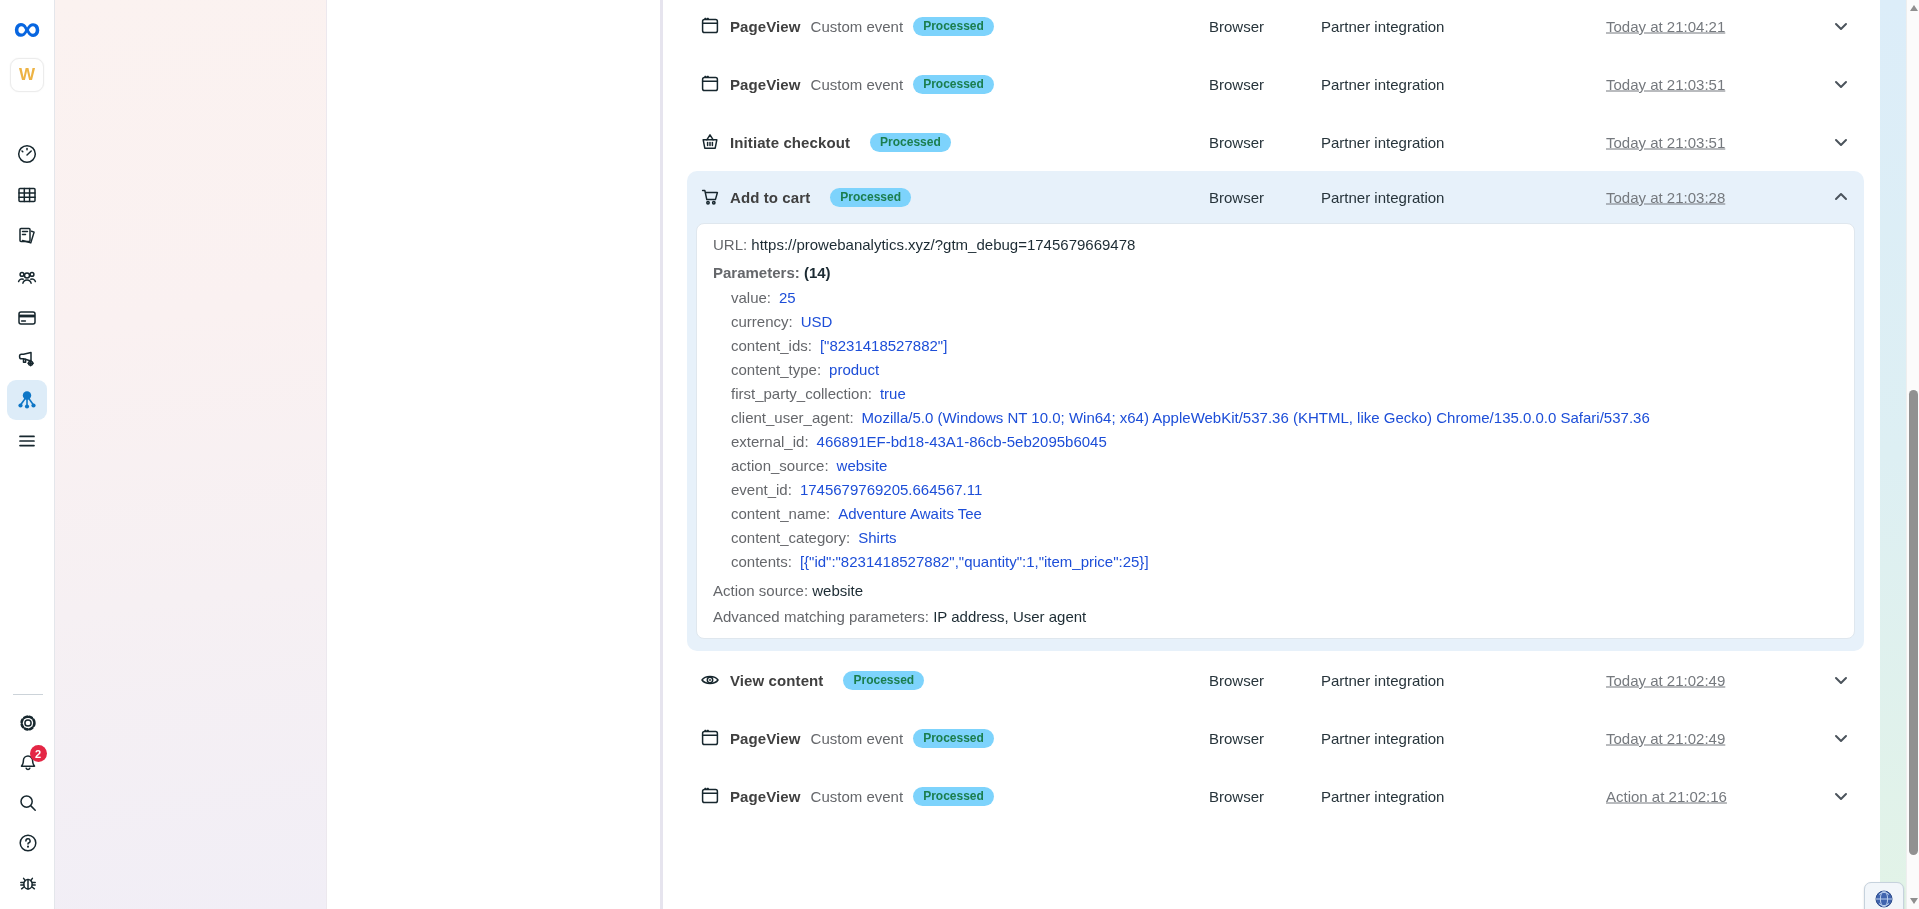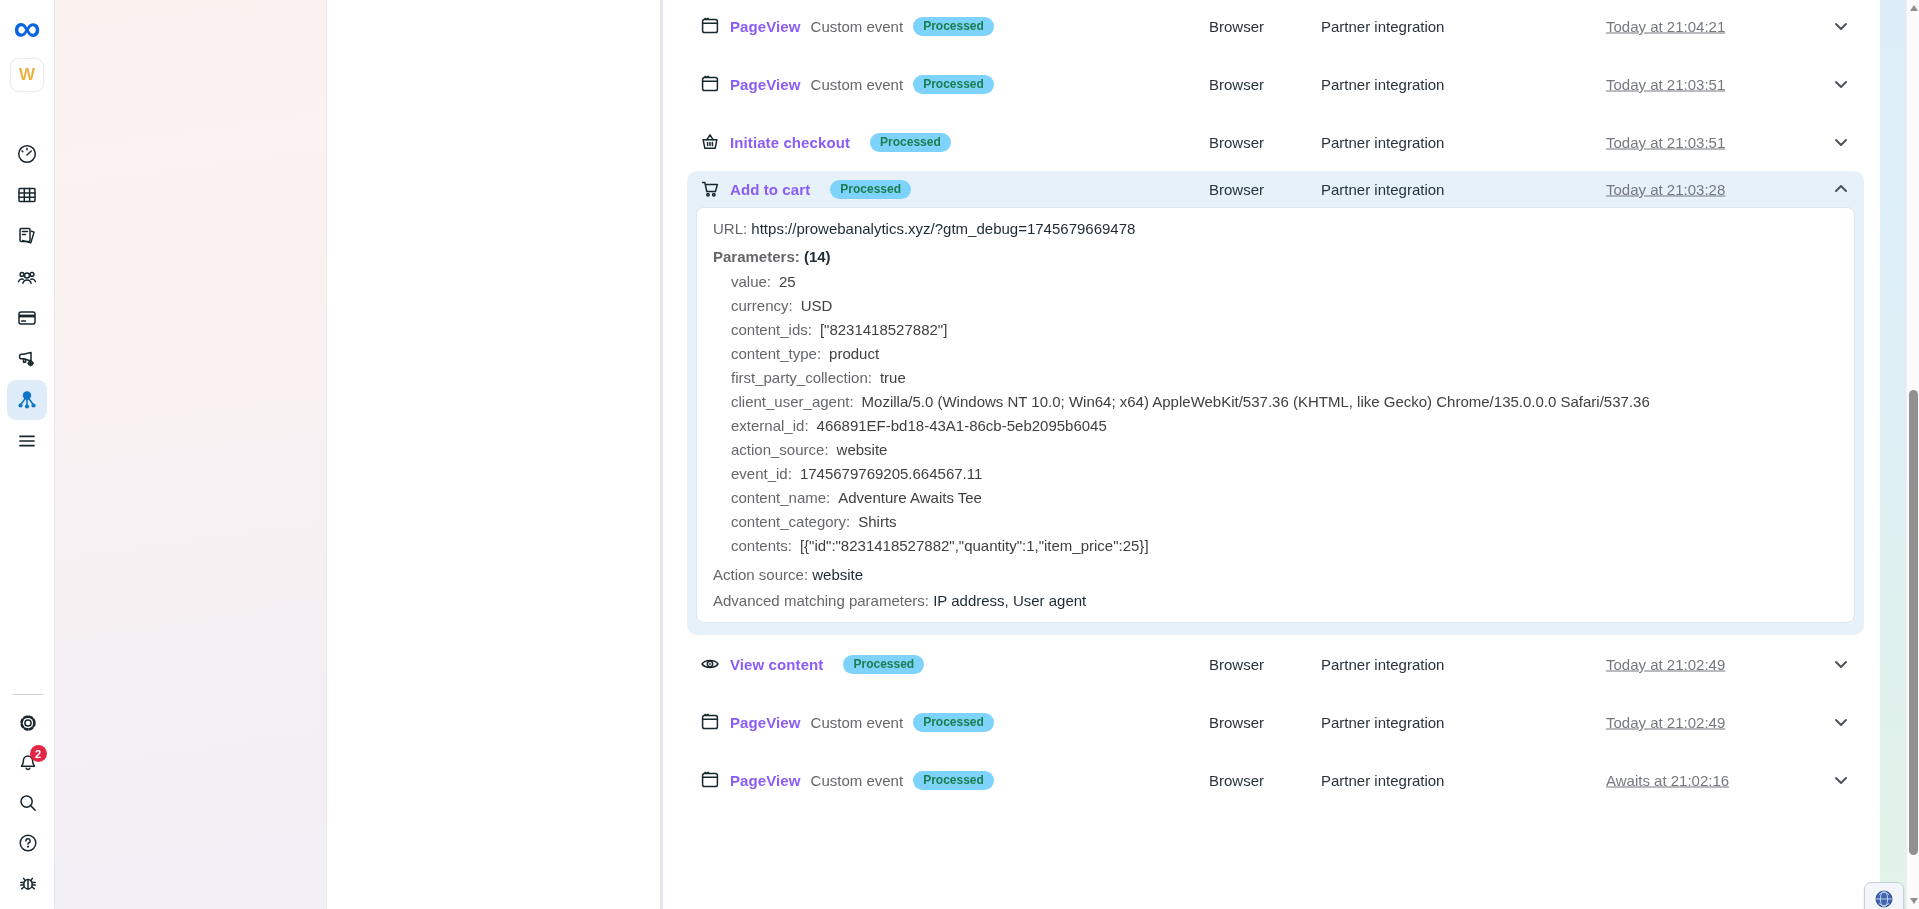--- a/index.html
+++ b/index.html
@@ -49,41 +49,41 @@
   .globe-btn { position:absolute; right:15px; bottom:-7px; width:40px; height:34px; background:#f2f6fa;
     border:1px solid #c6d2dd; border-radius:7px; display:flex; align-items:center; justify-content:center;
     box-shadow:0 1px 2px rgba(0,0,0,.15); z-index:8; }
 
   
   .event-list { position:absolute; left:663px; top:-3px; width:1218px; }
   .row { position:relative; height:58px; margin-left:24px; width:1177px; cursor:pointer; }
   .cell { position:absolute; top:50%; transform:translateY(-50%); font-size:15px; }
   .name-cell { left:13px; display:flex; align-items:center; gap:10px; }
   .evt-icon { width:20px; height:20px; display:flex; align-items:center; justify-content:center; }
-  .evt-name { font-weight:700; color:#8b5cf6; letter-spacing:.1px; }
+  .evt-name { font-weight:700; color:#404040; letter-spacing:.1px; }
   .evt-type { color:#65676b; }
   .badge { background:#7dd3fc; color:#1b7e4e; font-size:12px; font-weight:700;
     padding:3px 10px 4px; border-radius:12px; line-height:1; }
   .src  { left:522px; color:#27343b; }
   .conn { left:634px; color:#27343b; }
   .time { left:919px; color:#75797e;text-decoration:underline; }
   .chev { position:absolute; right:14px; top:50%; transform:translateY(-50%); width:18px; height:18px; }
 
   
   .row-block { margin-left:24px; width:1177px; background:#e7f1fa; border-radius:10px; padding-bottom:12px; }
-  .row-block .row { margin-left:0; height:36px; }
+  .row-block .row { margin-left:0; height:52px; }
   .detail-panel { margin:0 9px; background:#fff; border:1px solid #dfe7ee; border-radius:8px;
     padding:8px 16px; font-size:15px; }
   .d-line { line-height:26px; }
   .d-label { color:#65676b; }
   .d-val { color:#1c2b33; }
   .params-head { margin-top:2px; line-height:26px;font-weight:bold; }
   .param-line { line-height:24px; padding-left:18px; }
   .pkey { color:#65676b; }
-  .pval { color:#404040; margin-left:8px;margin-top:35px; }
+  .pval { color:#1d4ed8; margin-left:8px;margin-top:35px; }
   .less-link { padding-left:18px; line-height:26px; color:#0064e0; cursor:pointer; }
   .less-link .tri { font-size:9px; position:relative; top:-2px; margin-left:2px; }
   .action-line { margin-top:4px; line-height:26px; }
 
   svg.oicon { stroke:#17272e; stroke-width:1.5; fill:none; stroke-linecap:round; stroke-linejoin:round; }
   svg.chevicon { stroke:#4b545c; stroke-width:2; fill:none; stroke-linecap:round; stroke-linejoin:round; }
 </style>
 </head>
 <body>
 
@@ -400,21 +400,21 @@
               <line x1="5" y1="2.4" x2="5.8" y2="2.4"></line>
               <line x1="7.4" y1="2.4" x2="8.2" y2="2.4"></line>
             </svg>
         </span>
         <span class="evt-name">PageView</span>
         <span class="evt-type">Custom event</span>
         <span class="badge">Processed</span>
       </div>
       <span class="cell src">Browser</span>
       <span class="cell conn">Partner integration</span>
-      <span class="cell time">Awaits at 21:02:16</span>
+      <span class="cell time">Action at 21:02:16</span>
       <span class="chev">
         <svg class="chevicon" width="18" height="18" viewBox="0 0 18 18">
             <path d="M4 7 l5 5 5 -5"></path>
           </svg>
       </span>
     </div>
 
   </div>
 
   <div class="edge-grad"></div>

